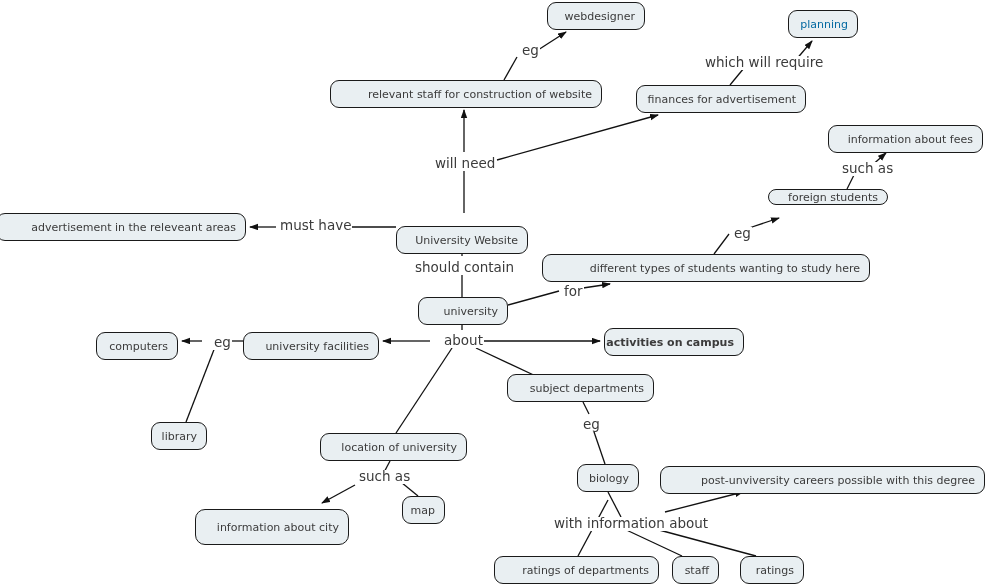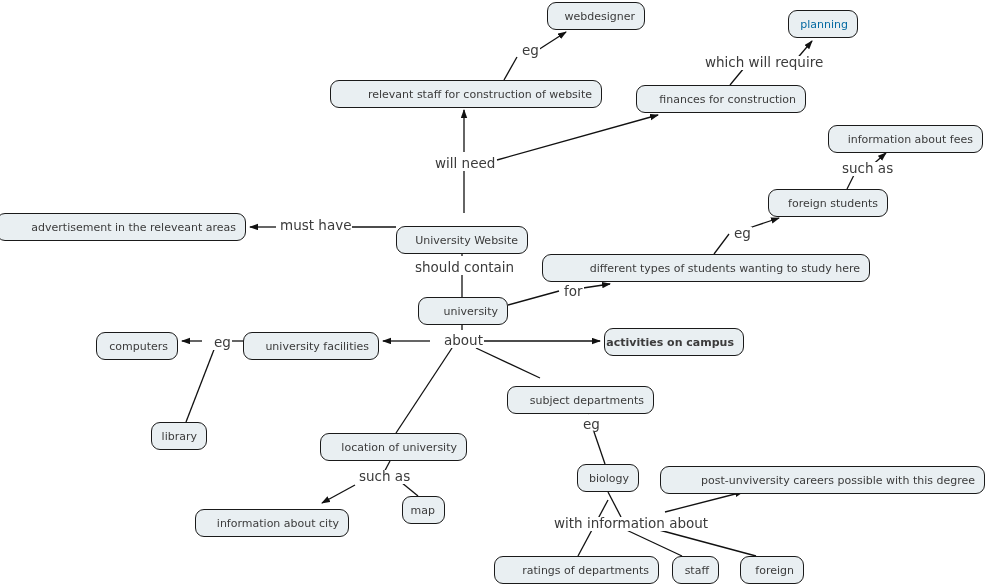--- a/index.html
+++ b/index.html
@@ -105,26 +105,26 @@
       <div class="node" style="left: 547px; top: 2px; width: 98px; height: 28px; background: rgb(233, 239, 242); border-color: rgb(26, 26, 26); color: rgb(59, 59, 59);">
         <span>webdesigner</span>
       </div>
       <div class="node" style="left: 788px; top: 10px; width: 70px; height: 28px; background: rgb(233, 239, 242); border-color: rgb(26, 26, 26); color: #0369a1;">
         <span>planning</span>
       </div>
       <div class="node" style="left: 330px; top: 80px; width: 272px; height: 28px; background: rgb(233, 239, 242); border-color: rgb(26, 26, 26); color: rgb(59, 59, 59);">
         <span>relevant staff for construction of website</span>
       </div>
       <div class="node" style="left: 636px; top: 85px; width: 170px; height: 28px; background: rgb(233, 239, 242); border-color: rgb(26, 26, 26); color: rgb(59, 59, 59);">
-        <span>finances for construction</span>
+        <span>finances for advertisement</span>
       </div>
       <div class="node" style="left: 828px; top: 125px; width: 155px; height: 28px; background: rgb(233, 239, 242); border-color: rgb(26, 26, 26); color: rgb(59, 59, 59);">
         <span>information about fees</span>
       </div>
-      <div class="node" style="left: 768px; top: 189px; width: 120px; height: 28px; background: rgb(233, 239, 242); border-color: rgb(26, 26, 26); color: rgb(59, 59, 59);">
+      <div class="node" style="left: 768px; top: 189px; width: 120px; height: 16px; background: rgb(233, 239, 242); border-color: rgb(26, 26, 26); color: rgb(59, 59, 59);">
         <span>foreign students</span>
       </div>
       <div class="node" style="left: -4px; top: 213px; width: 250px; height: 28px; background: rgb(233, 239, 242); border-color: rgb(26, 26, 26); color: rgb(59, 59, 59);">
         <span>advertisement in the releveant areas</span>
       </div>
       <div class="node" style="left: 396px; top: 213px; width: 132px; height: 28px; background: rgb(233, 239, 242); border-color: rgb(26, 26, 26); color: rgb(59, 59, 59); margin-top: 13px;">
         <span>University Website</span>
       </div>
       <div class="node" style="left: 542px; top: 254px; width: 328px; height: 28px; background: rgb(233, 239, 242); border-color: rgb(26, 26, 26); color: rgb(59, 59, 59);">
         <span>different types of students wanting to study here</span>
@@ -134,49 +134,49 @@
       </div>
       <div class="node" style="left: 96px; top: 332px; width: 82px; height: 28px; background: rgb(233, 239, 242); border-color: rgb(26, 26, 26); color: rgb(59, 59, 59);">
         <span>computers</span>
       </div>
       <div class="node" style="left: 243px; top: 332px; width: 136px; height: 28px; background: rgb(233, 239, 242); border-color: rgb(26, 26, 26); color: rgb(59, 59, 59);">
         <span>university facilities</span>
       </div>
       <div class="node" style="left: 604px; top: 328px; width: 140px; height: 28px; background: rgb(233, 239, 242); border-color: rgb(26, 26, 26); color: rgb(59, 59, 59); font-weight: bold;">
         <span>activities on campus</span>
       </div>
-      <div class="node" style="left: 507px; top: 374px; width: 147px; height: 28px; background: rgb(233, 239, 242); border-color: rgb(26, 26, 26); color: rgb(59, 59, 59); margin-top: 12px;">
+      <div class="node" style="left: 507px; top: 374px; width: 147px; height: 28px; background: rgb(233, 239, 242); border-color: rgb(26, 26, 26); color: rgb(59, 59, 59);">
         <span>subject departments</span>
       </div>
       <div class="node" style="left: 151px; top: 422px; width: 56px; height: 28px; background: rgb(233, 239, 242); border-color: rgb(26, 26, 26); color: rgb(59, 59, 59);">
         <span>library</span>
       </div>
       <div class="node" style="left: 320px; top: 433px; width: 147px; height: 28px; background: rgb(233, 239, 242); border-color: rgb(26, 26, 26); color: rgb(59, 59, 59);">
         <span>location of university</span>
       </div>
       <div class="node" style="left: 577px; top: 464px; width: 62px; height: 28px; background: rgb(233, 239, 242); border-color: rgb(26, 26, 26); color: rgb(59, 59, 59);">
         <span>biology</span>
       </div>
       <div class="node" style="left: 660px; top: 466px; width: 325px; height: 28px; background: rgb(233, 239, 242); border-color: rgb(26, 26, 26); color: rgb(59, 59, 59);">
         <span>post-unviversity careers possible with this degree</span>
       </div>
       <div class="node" style="left: 402px; top: 496px; width: 43px; height: 28px; background: rgb(233, 239, 242); border-color: rgb(26, 26, 26); color: rgb(59, 59, 59);">
         <span>map</span>
       </div>
-      <div class="node" style="left: 195px; top: 509px; width: 154px; height: 28px; background: rgb(233, 239, 242); border-color: rgb(26, 26, 26); color: rgb(59, 59, 59);">
+      <div class="node" style="left: 195px; top: 509px; width: 154px; height: 36px; background: rgb(233, 239, 242); border-color: rgb(26, 26, 26); color: rgb(59, 59, 59); border-radius: 10px;">
         <span>information about city</span>
       </div>
       <div class="node" style="left: 494px; top: 556px; width: 165px; height: 28px; background: rgb(233, 239, 242); border-color: rgb(26, 26, 26); color: rgb(59, 59, 59);">
         <span>ratings of departments</span>
       </div>
       <div class="node" style="left: 672px; top: 556px; width: 47px; height: 28px; background: rgb(233, 239, 242); border-color: rgb(26, 26, 26); color: rgb(59, 59, 59);">
         <span>staff</span>
       </div>
       <div class="node" style="left: 740px; top: 556px; width: 64px; height: 28px; background: rgb(233, 239, 242); border-color: rgb(26, 26, 26); color: rgb(59, 59, 59);">
-        <span>foreign</span>
+        <span>ratings</span>
       </div>
     </div>
   <div id="label-layer">
       <div class="edge-label" style="left: 521px; top: 44px; color: rgb(59, 59, 59);">eg</div>
       <div class="edge-label" style="left: 704px; top: 56px; color: rgb(59, 59, 59);">which will require</div>
       <div class="edge-label" style="left: 434px; top: 157px; color: rgb(59, 59, 59);">will need</div>
       <div class="edge-label" style="left: 841px; top: 162px; color: rgb(59, 59, 59);">such as</div>
       <div class="edge-label" style="left: 279px; top: 219px; color: rgb(59, 59, 59);">must have</div>
       <div class="edge-label" style="left: 733px; top: 227px; color: rgb(59, 59, 59);">eg</div>
       <div class="edge-label" style="left: 414px; top: 261px; color: rgb(59, 59, 59);">should contain</div>

